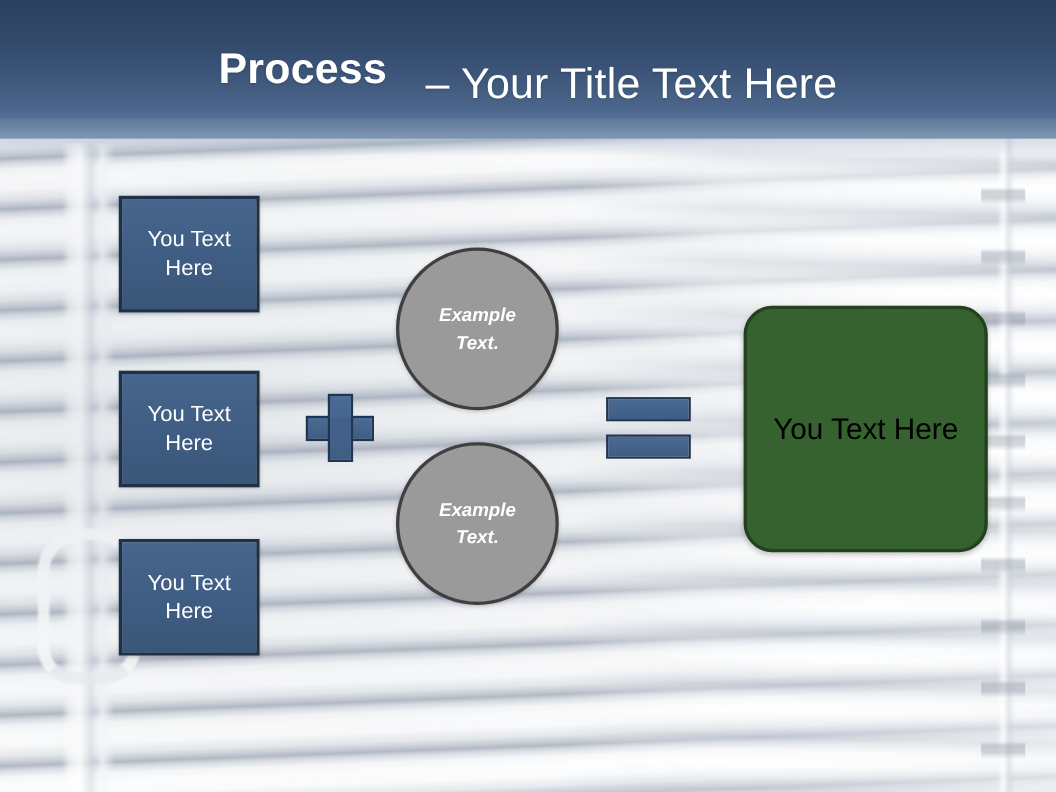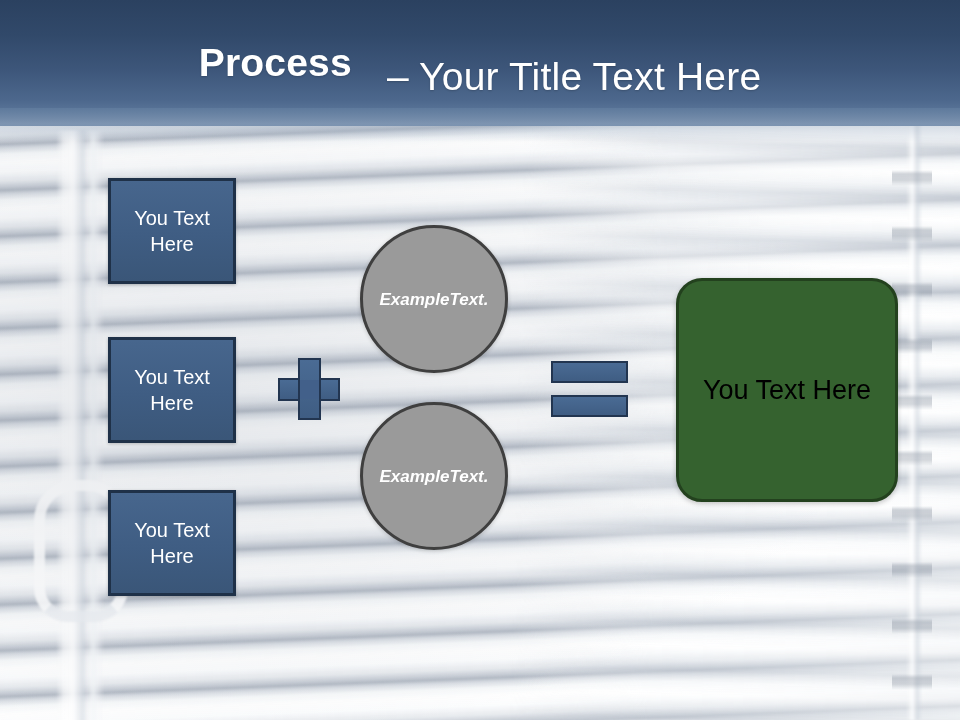--- a/index.html
+++ b/index.html
@@ -267,20 +267,21 @@
   
   .circle {
     position: absolute;
     width: 148px;
     height: 148px;
     border-radius: 50%;
     background: #9a9a9a;
     border: 3px solid #3f3f3f;
     box-sizing: border-box;
     display: flex;
+    flex-direction: column;
     align-items: center;
     justify-content: center;
     color: #ffffff;
     font-size: 17px;
     font-weight: bold;
     font-style: italic;
     line-height: 25px;
     text-align: center;
     box-shadow: 0 1px 4px rgba(0,0,0,0.20);
   }

